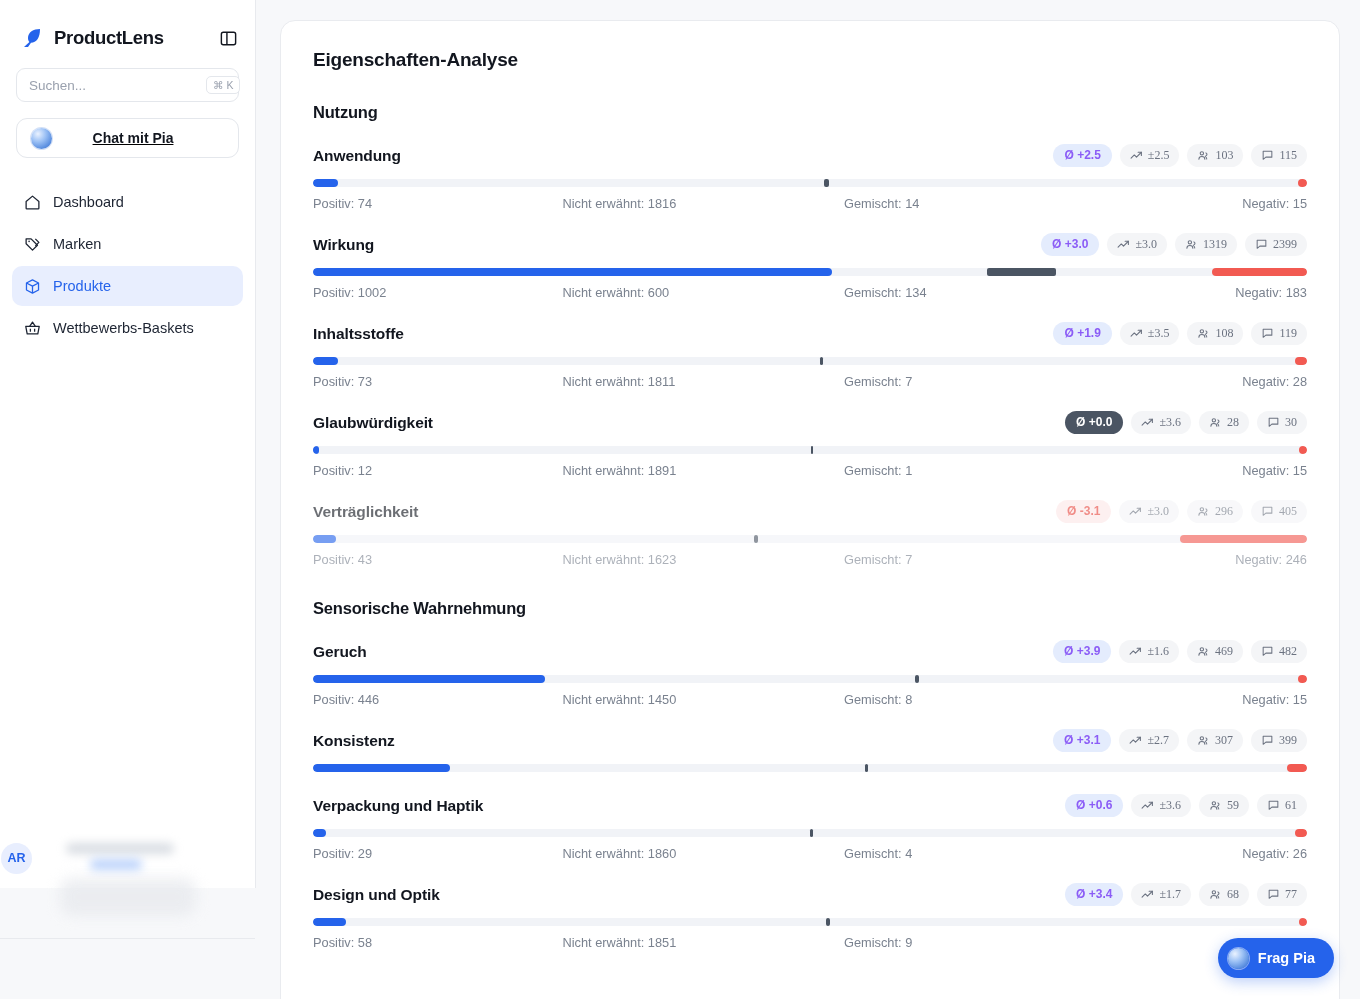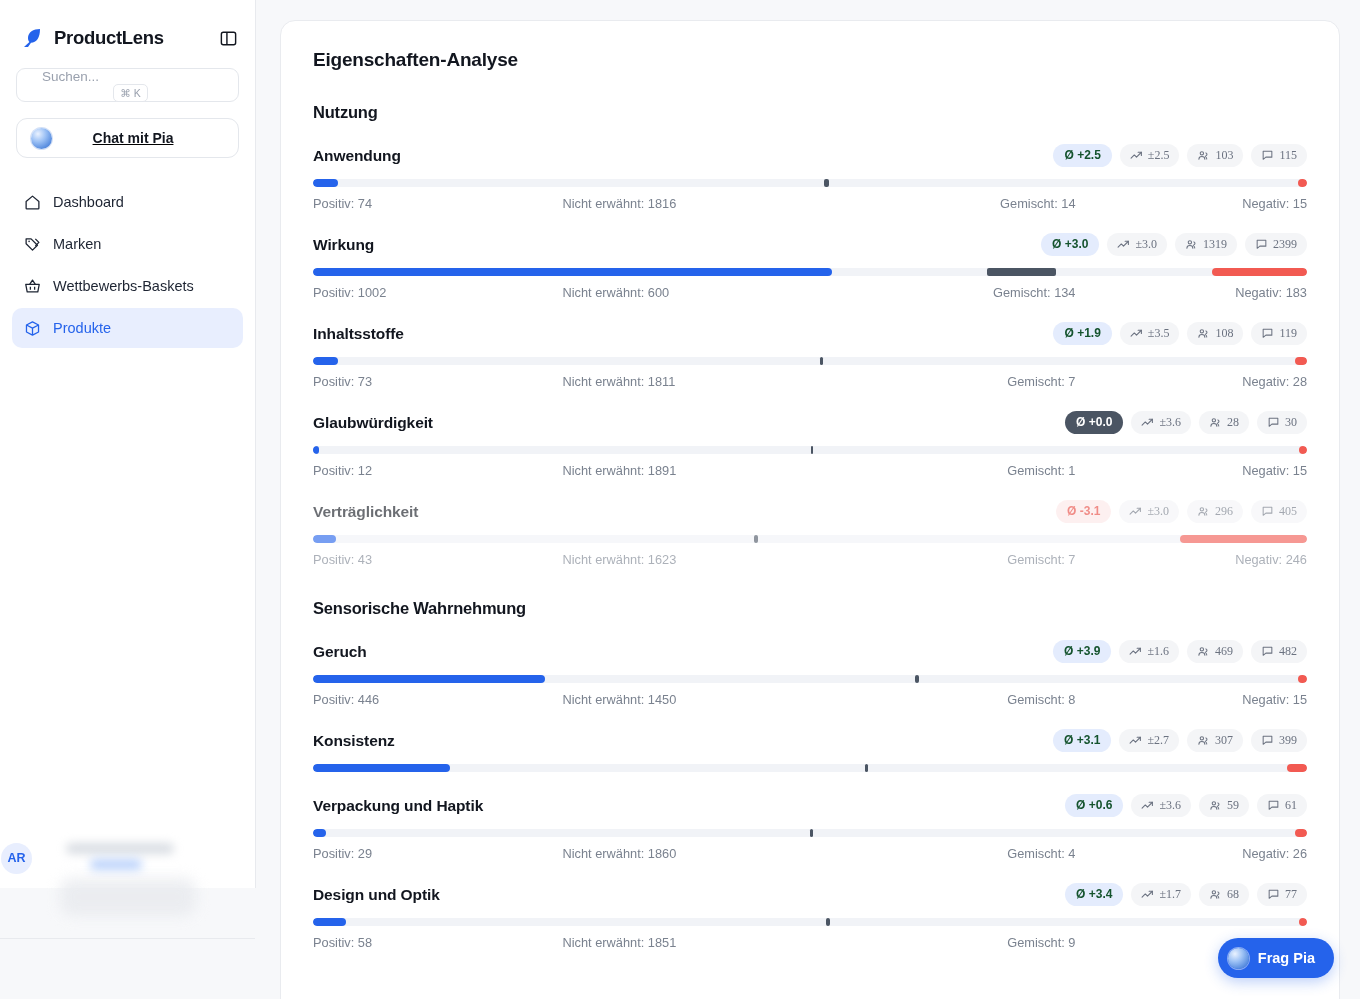--- a/index.html
+++ b/index.html
@@ -34,21 +34,20 @@
     width: 22px; height: 22px; flex: 0 0 22px;
     display: flex; align-items: center; justify-content: center;
     cursor: pointer;
   }
 
   .search-wrap { padding: 18px 16px 0 16px; }
   .search-box {
     height: 34px; border: 1px solid #e4e7ec; border-radius: 9px;
     display: flex; align-items: center; padding: 0 6px 0 12px;
     background: #fff;
-    flex-direction: column;
   }
   .search-input {
     flex: 1; border: none; outline: none; background: transparent;
     font-family: "Liberation Sans", sans-serif;
     font-size: 13.5px; color: #343a46;
   }
   .search-input::placeholder { color: #9aa1ae; }
   .kbd {
     border: 1px solid #e4e7ec; border-radius: 5px;
     font-size: 10.5px; color: #9aa1ae;
@@ -130,21 +129,21 @@
   .attr { margin-top: 22px; }
   .attr.dim { opacity: .62; }
   .attr-head { display: flex; align-items: center; justify-content: space-between; }
   .attr-name { font-size: 15.5px; font-weight: 600; color: #12161f; letter-spacing: -0.1px; }
   .stats { display: flex; align-items: center; gap: 8px; }
 
   .badge {
     font-size: 12px; font-weight: 700; border-radius: 999px;
     padding: 4px 11px; line-height: 1.25; white-space: nowrap;
   }
-  .badge.pos { background: #e4ecfd; color: #14532d; }
+  .badge.pos { background: #e4ecfd; color: #8b5cf6; }
   .badge.neu { background: #4b5563; color: #ffffff; }
   .badge.neg { background: #fde8e8; color: #e8473f; }
 
   .pill {
     display: flex; align-items: center; gap: 5px;
     background: #f4f5f7; border-radius: 999px;
     padding: 4px 10px; font-size: 12px; color: #6b7280;
     white-space: nowrap;
     font-family: Liberation Serif, serif;
   }
@@ -158,21 +157,21 @@
   .seg-neg { position: absolute; right: 0; top: 0; height: 8px; background: #f25a52; border-radius: 4px; }
   .seg-mix { position: absolute; top: 0; height: 8px; background: #4b5563; border-radius: 2px; }
 
   .legend {
     display: flex; margin-top: 9px;
     font-size: 12.8px; color: #7a828f;
   }
   .legend span { flex: 1; }
   .legend span:nth-child(1) { text-align: left; }
   .legend span:nth-child(2) { text-align: left; padding-left: 18px; }
-  .legend span:nth-child(3) { text-align: right; padding-left: 50px; }
+  .legend span:nth-child(3) { text-align: left; padding-left: 50px; }
   .legend span:nth-child(4) { text-align: right; }
 
   .fab {
     position: absolute; right: 26px; bottom: 21px;
     height: 40px; border-radius: 999px; background: #2563eb;
     display: flex; align-items: center; gap: 9px;
     padding: 0 19px 0 10px; cursor: pointer;
     box-shadow: 0 4px 14px rgba(37,99,235,.30);
     margin-top: 32px;
   }
@@ -227,39 +226,39 @@
       <div class="nav-item">
         <span class="ico">
           <svg viewBox="0 0 24 24" width="17" height="17" fill="none" stroke="#1d2432" stroke-width="1.8" stroke-linejoin="round">
               <path d="M3 11V4h7l9 9-7 7z"></path>
               <circle cx="7.2" cy="7.6" r="1.1" fill="#1d2432" stroke="none"></circle>
               <path d="M16 4l5 5-5 5"></path>
             </svg>
         </span>
         <span>Marken</span>
       </div>
+      <div class="nav-item active">
+        <span class="ico">
+          <svg viewBox="0 0 24 24" width="17" height="17" fill="none" stroke="#2563eb" stroke-width="1.8" stroke-linejoin="round">
+              <path d="M12 2.7 20.5 7v10L12 21.3 3.5 17V7z"></path>
+              <path d="M3.5 7 12 11.4 20.5 7M12 11.4V21.3"></path>
+            </svg>
+        </span>
+        <span>Produkte</span>
+      </div>
       <div class="nav-item">
         <span class="ico">
           <svg viewBox="0 0 24 24" width="17" height="17" fill="none" stroke="#1d2432" stroke-width="1.8" stroke-linejoin="round">
               <path d="M2.5 9h19l-2 10.5H4.5z"></path>
               <path d="M8 9 12 3l4 6"></path>
               <path d="M9 12.5v4M15 12.5v4"></path>
             </svg>
         </span>
         <span>Wettbewerbs-Baskets</span>
       </div>
-      <div class="nav-item active">
-        <span class="ico">
-          <svg viewBox="0 0 24 24" width="17" height="17" fill="none" stroke="#2563eb" stroke-width="1.8" stroke-linejoin="round">
-              <path d="M12 2.7 20.5 7v10L12 21.3 3.5 17V7z"></path>
-              <path d="M3.5 7 12 11.4 20.5 7M12 11.4V21.3"></path>
-            </svg>
-        </span>
-        <span>Produkte</span>
-      </div>
     </nav>
 
     <div class="sb-blur-block"></div>
     <div class="sb-divider"></div>
 
     <div class="user-row">
       <span class="avatar">AR</span>
       <span class="user-blur">
         <span class="l1"></span>
           <span class="l2"></span>

